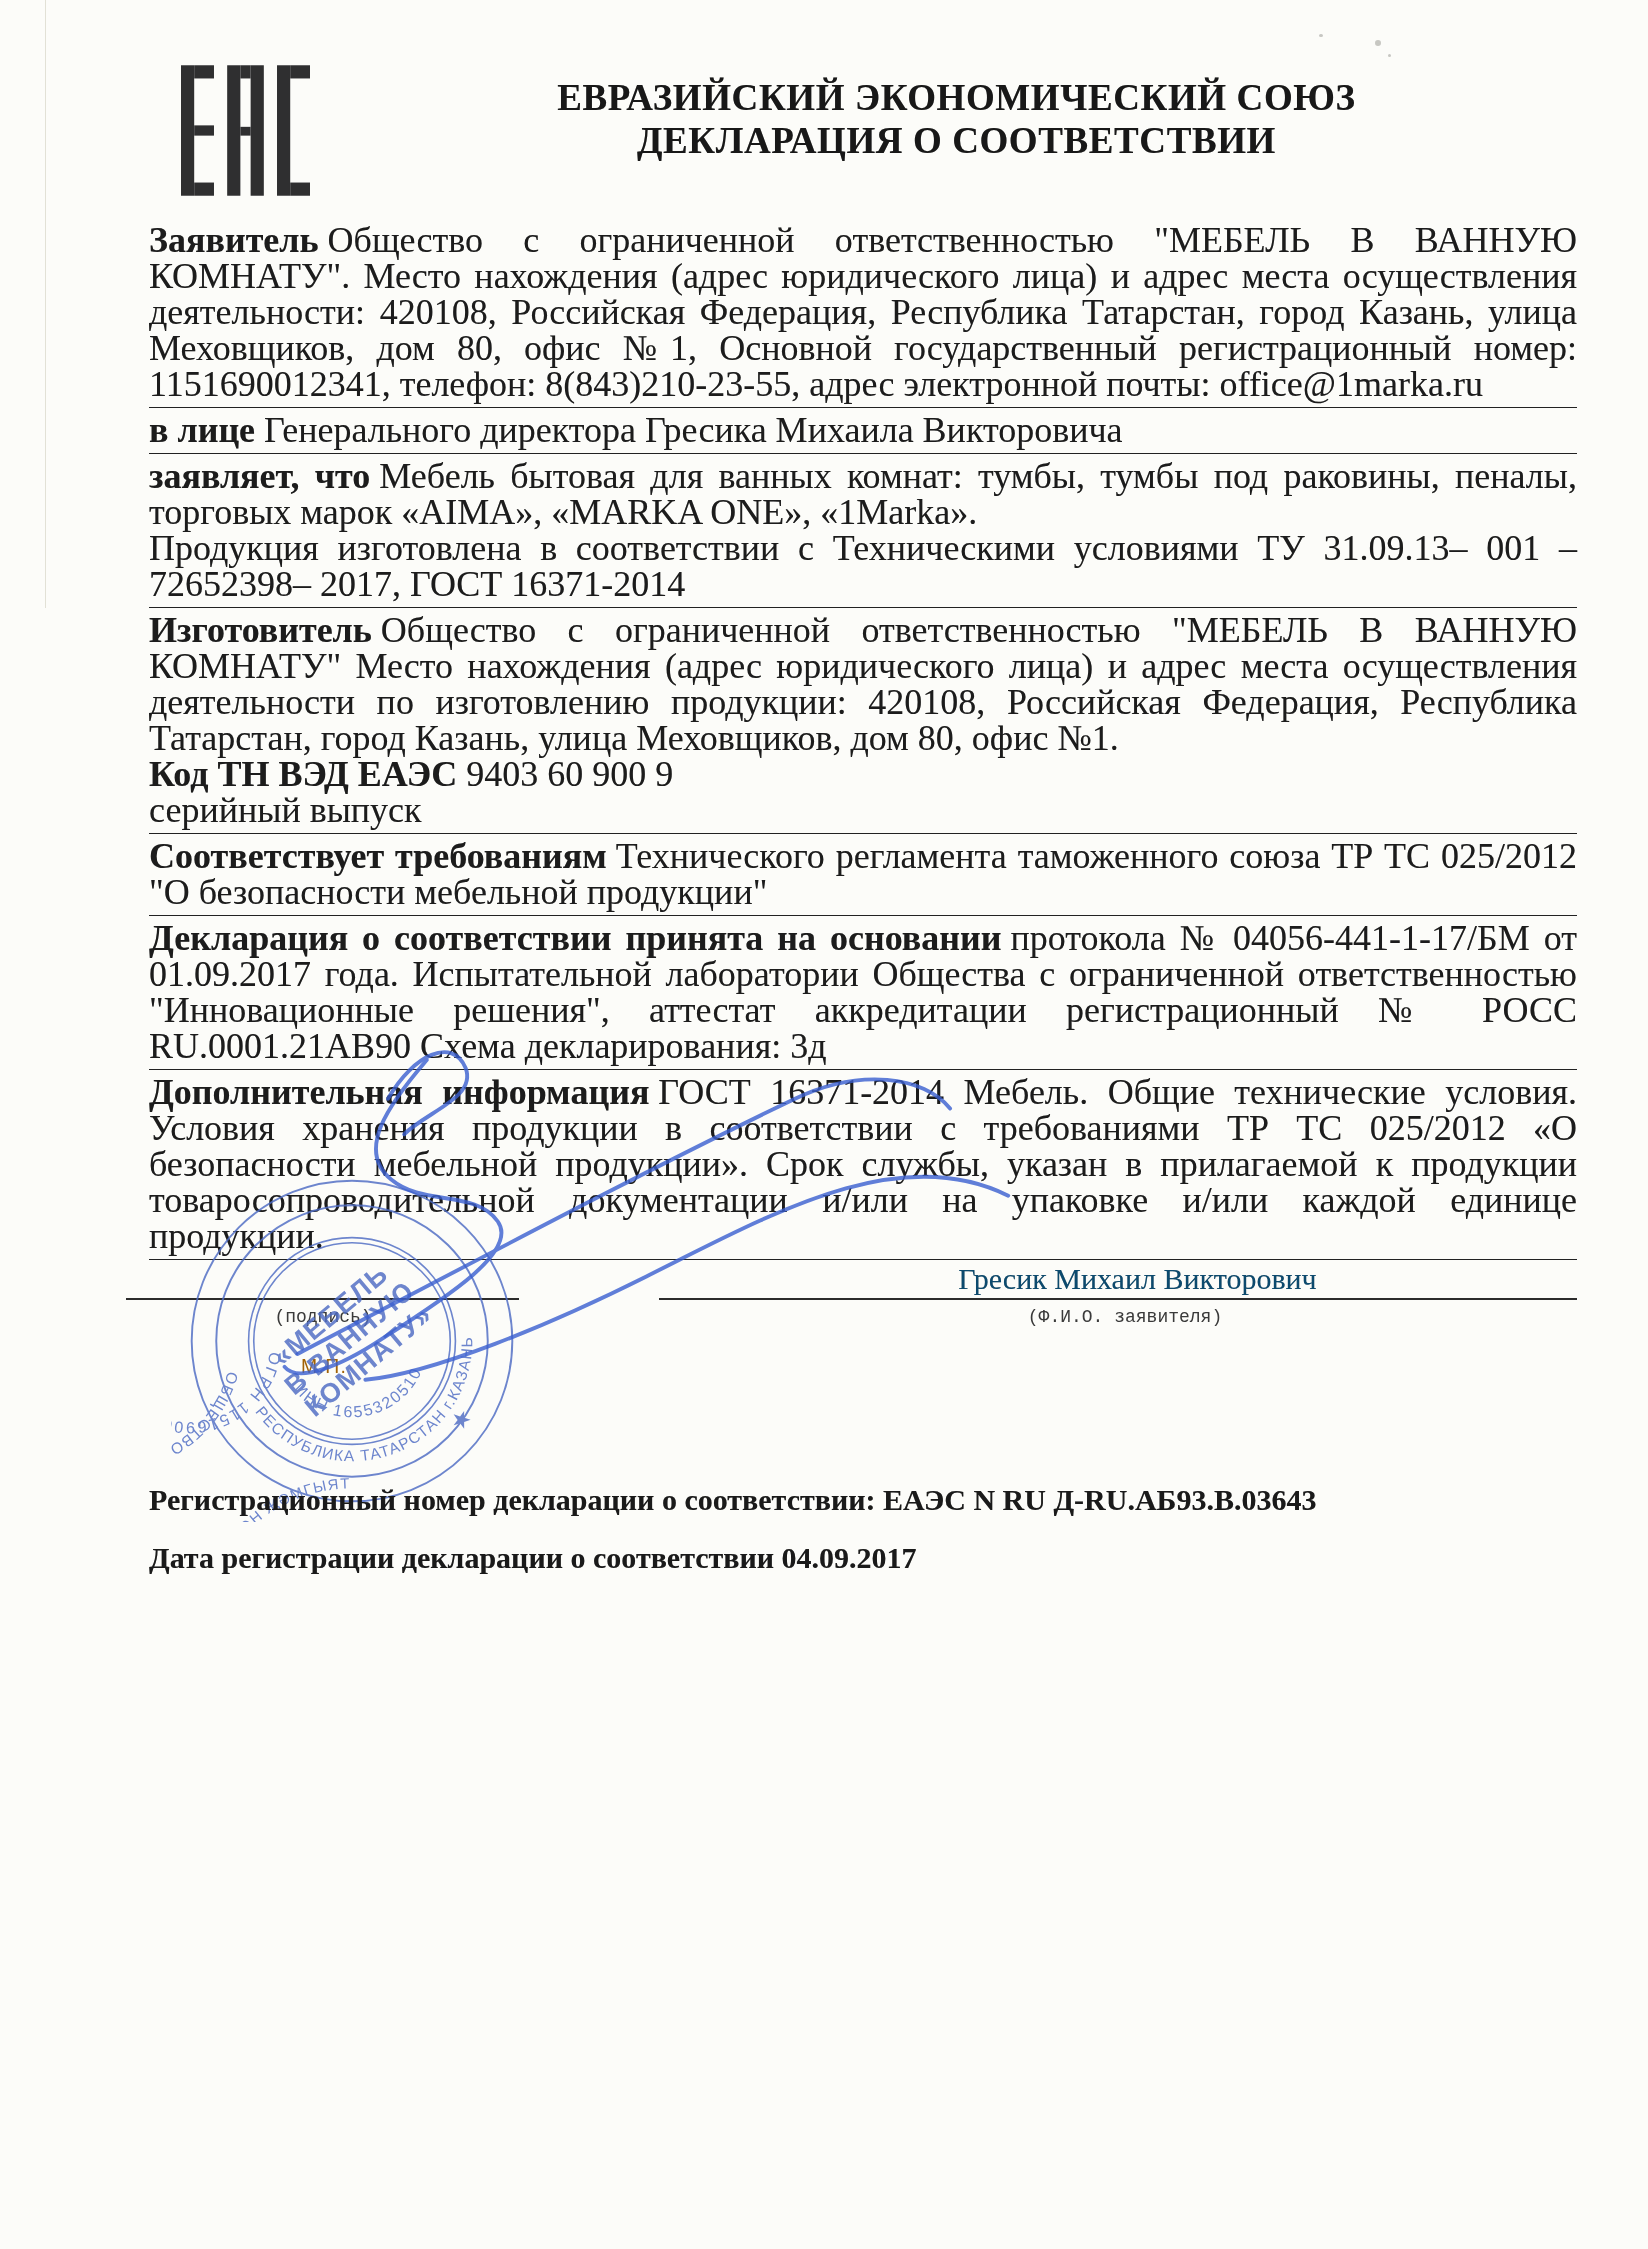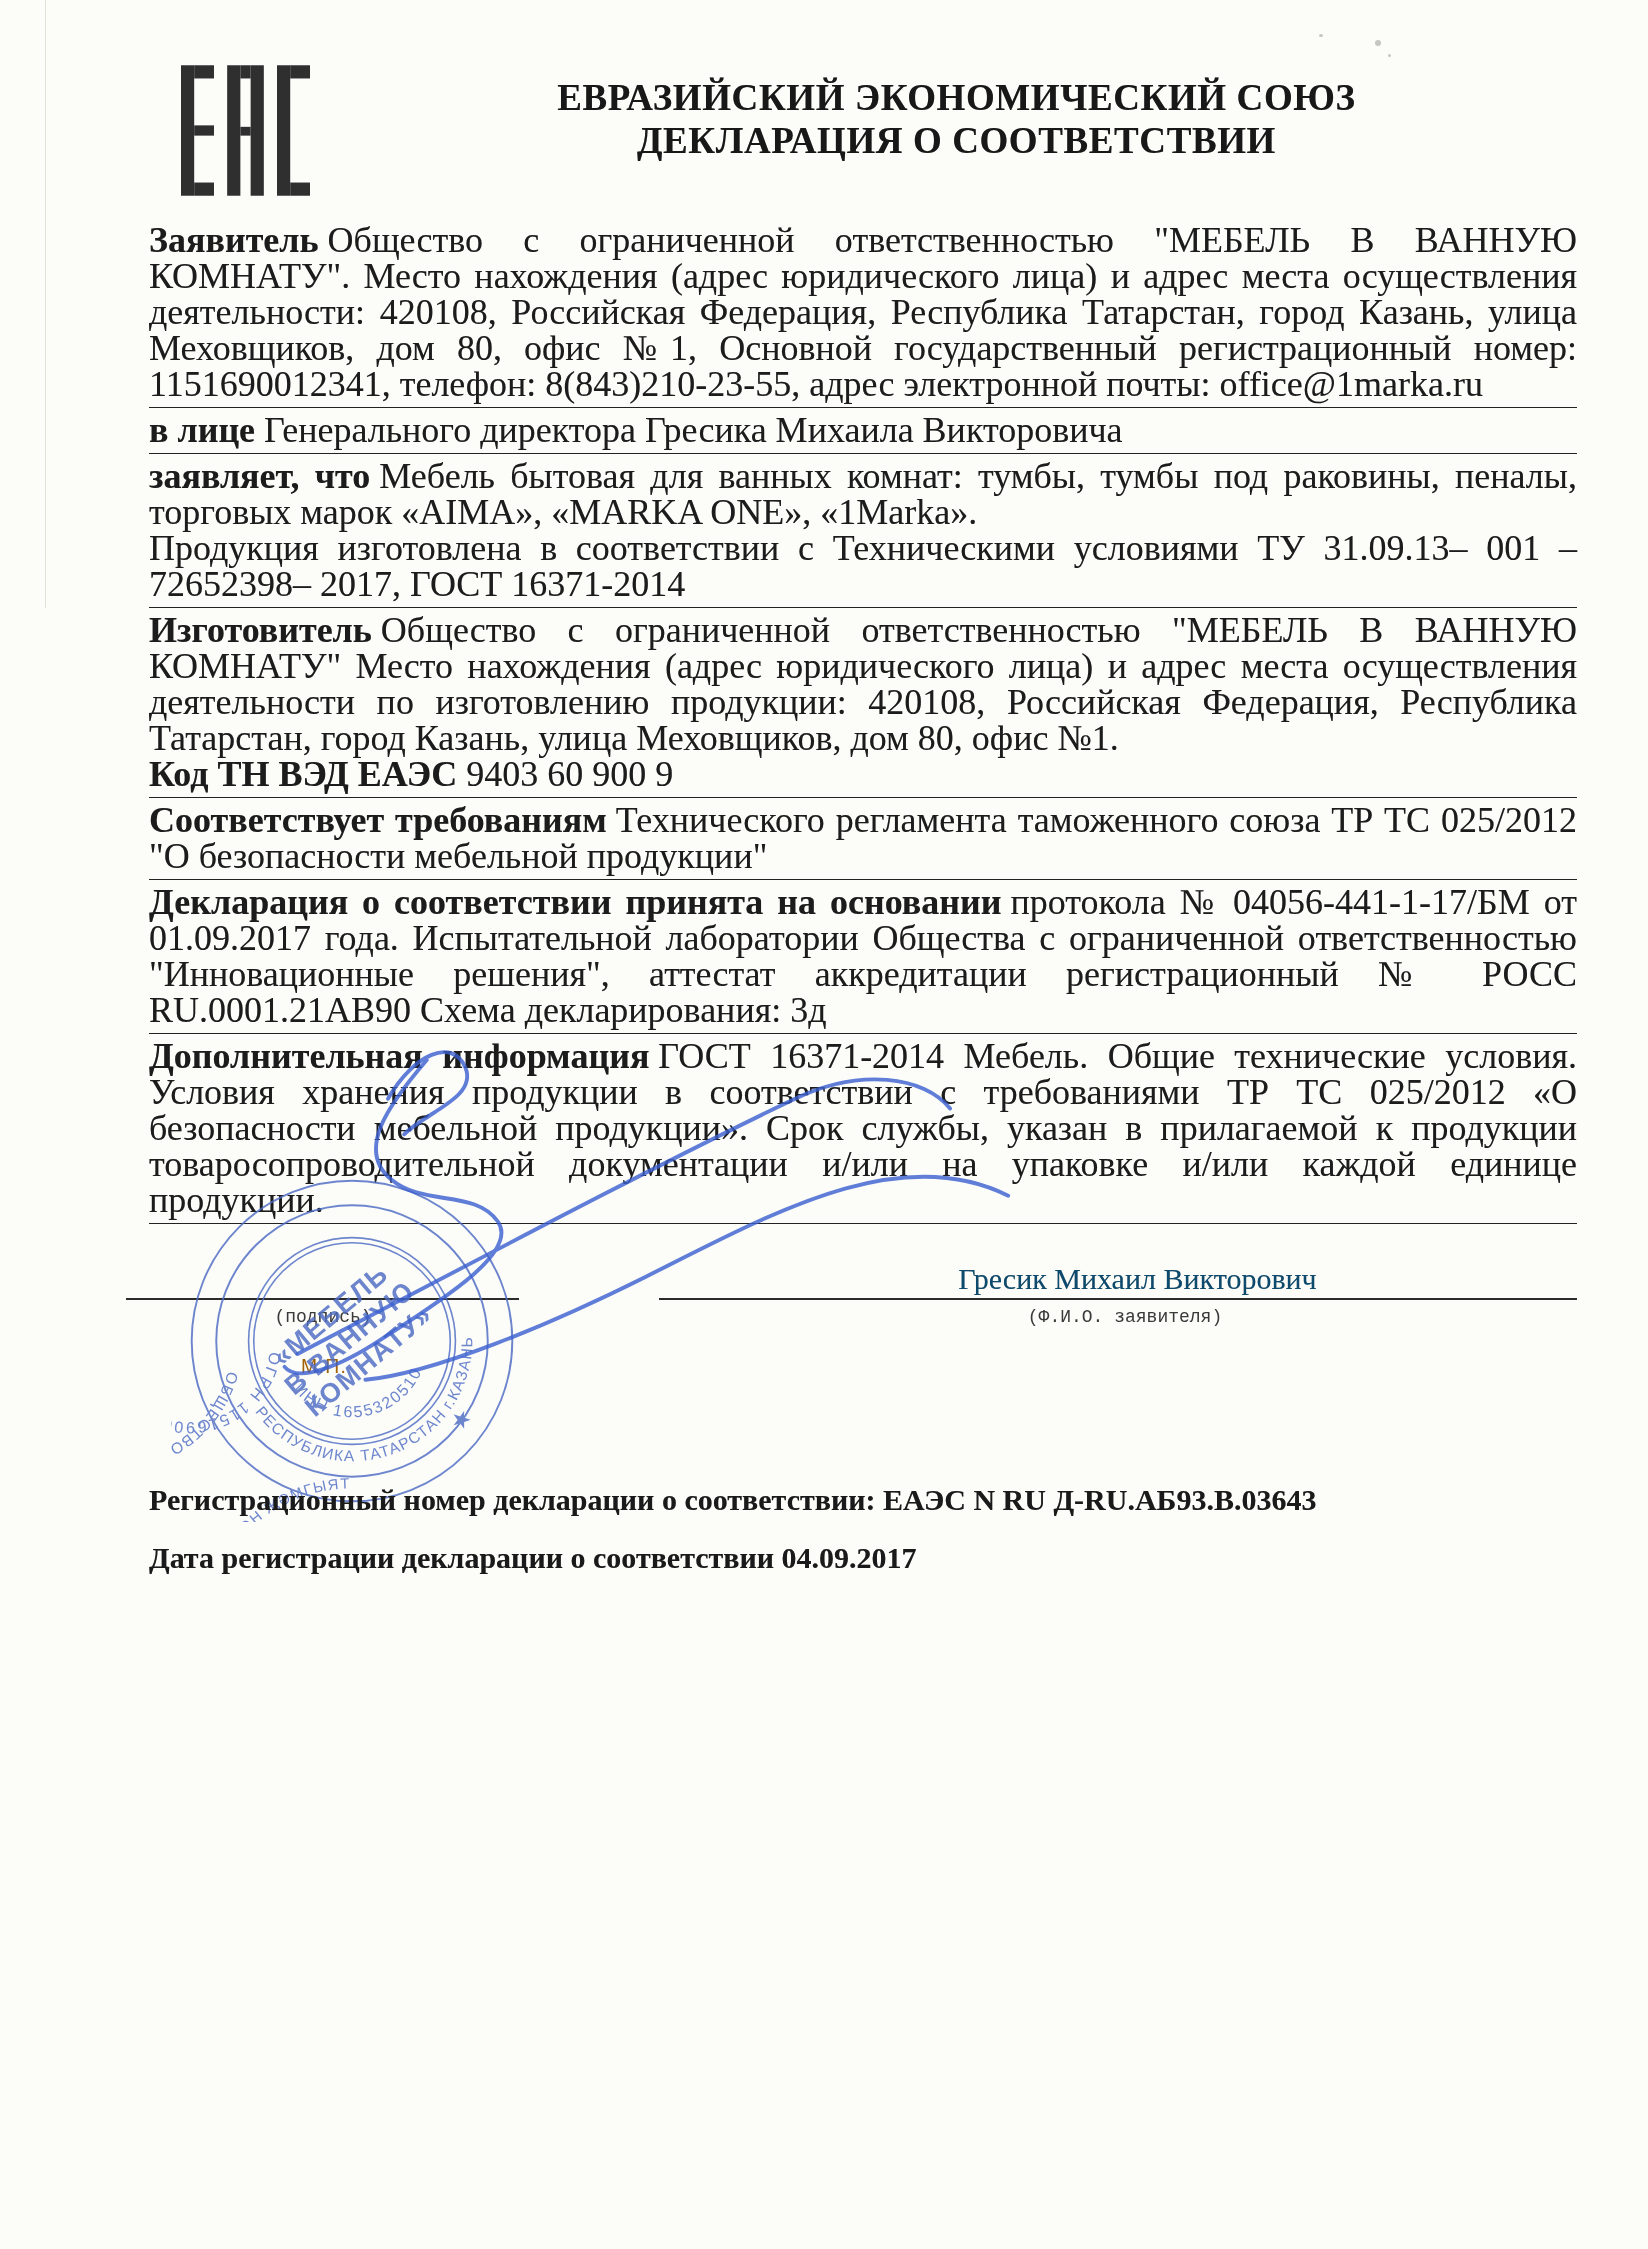--- a/index.html
+++ b/index.html
@@ -112,20 +112,21 @@
 
     <p class="left"><b class="lbl">в лице</b><span>Генерального директора Гресика Михаила Викторовича</span></p>
     <hr class="rule">
 
     <p><b class="lbl">заявляет, что</b><span>Мебель бытовая для ванных комнат: тумбы, тумбы под раковины, пеналы, торговых марок «AIMA», «MARKA ONE», «1Marka».</span></p>
     <p><span>Продукция изготовлена в соответствии с Техническими условиями ТУ 31.09.13– 001 – 72652398– 2017, ГОСТ 16371-2014</span></p>
     <hr class="rule">
 
     <p><b class="lbl">Изготовитель</b><span>Общество с ограниченной ответственностью "МЕБЕЛЬ В ВАННУЮ КОМНАТУ" Место нахождения (адрес юридического лица) и адрес места осуществления деятельности по изготовлению продукции: 420108, Российская Федерация, Республика Татарстан, город Казань, улица Меховщиков, дом 80, офис №1.</span></p>
     <p class="left"><b class="lbl">Код ТН ВЭД ЕАЭС</b><span>9403 60 900 9</span></p>
+    <p class="left"><span>серийный выпуск</span></p>
     <hr class="rule">
 
     <p><b class="lbl">Соответствует требованиям</b><span>Технического регламента таможенного союза ТР ТС 025/2012 "О безопасности мебельной продукции"</span></p>
     <hr class="rule">
 
     <p><b class="lbl">Декларация о соответствии принята на основании</b><span>протокола № 04056-441-1-17/БМ от 01.09.2017 года. Испытательной лаборатории Общества с ограниченной ответственностью "Инновационные решения", аттестат аккредитации регистрационный № РОСС RU.0001.21АВ90 Схема декларирования: 3д</span></p>
     <hr class="rule">
 
     <p><b class="lbl">Дополнительная информация</b><span>ГОСТ 16371-2014 Мебель. Общие технические условия. Условия хранения продукции в соответствии с требованиями ТР ТС 025/2012 «О безопасности мебельной продукции». Срок службы, указан в прилагаемой к продукции товаросопроводительной документации и/или на упаковке и/или каждой единице продукции.</span></p>
     <hr class="rule">

